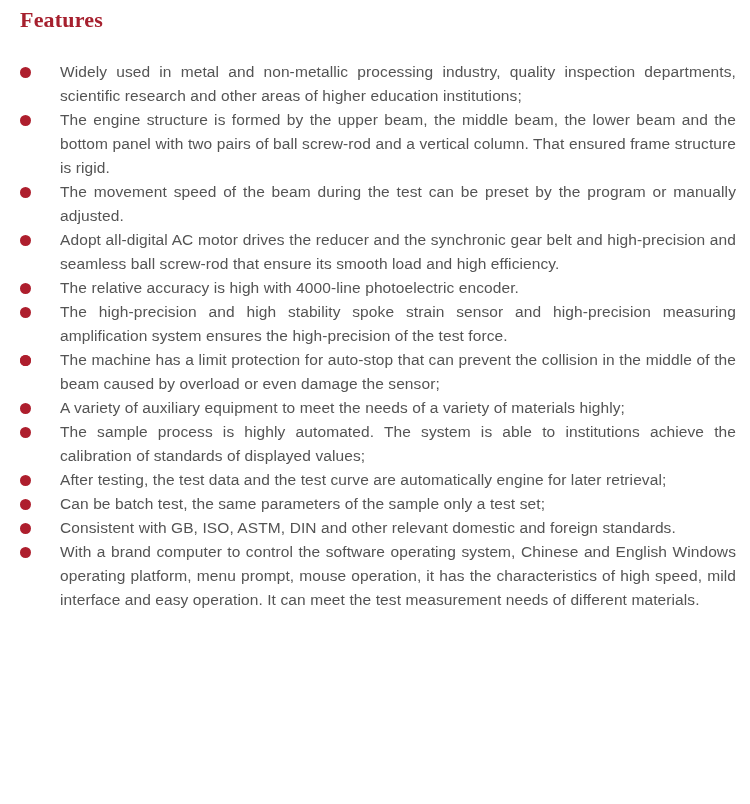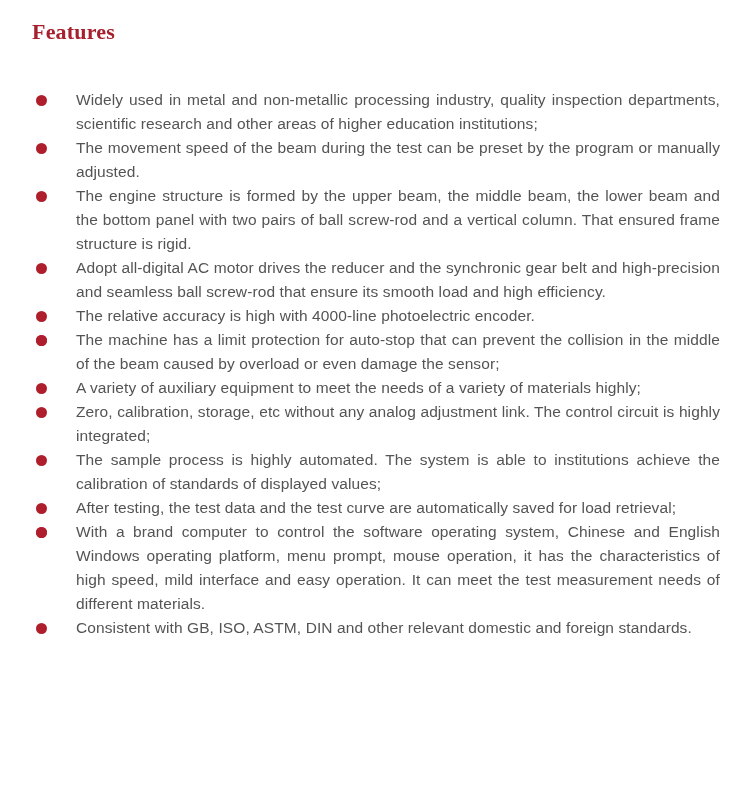--- a/index.html
+++ b/index.html
@@ -9,32 +9,32 @@
   }
   .page {
     position: relative;
     width: 750px;
     height: 804px;
     background: #ffffff;
     overflow: hidden;
     font-family: "Liberation Sans", sans-serif;
   }
   .page-title {
-    margin: 12px;
+    margin: 0;
     padding: 7px 0 0 20px;
     font-family: "Liberation Serif", serif;
     font-weight: bold;
     font-size: 22px;
     line-height: 26px;
     color: #A6202E;
     letter-spacing: 0.2px;
   }
   ul.feature-list {
     list-style: none;
-    margin: 16px;
+    margin: 0;
     padding: 27px 0 0 0;
   }
   ul.feature-list li {
     position: relative;
     padding-left: 60px;
     padding-right: 14px;
     text-align: justify;
     font-size: 15.5px;
     line-height: 24px;
     color: #545454;
@@ -60,77 +60,78 @@
 
   <ul class="feature-list">
 
     <li>
       <span class="bullet"></span>
       <span>Widely used in metal and non-metallic processing industry, quality inspection departments, scientific research and other areas of higher education institutions;</span>
     </li>
 
     <li>
       <span class="bullet"></span>
-      <span>The movement speed of the beam during the test can be preset by the program or manually adjusted.</span>
+      <span>The engine structure is formed by the upper beam, the middle beam, the lower beam and the bottom panel with two pairs of ball screw-rod and a vertical column. That ensured frame structure is rigid.</span>
     </li>
 
     <li>
       <span class="bullet"></span>
-      <span>The engine structure is formed by the upper beam, the middle beam, the lower beam and the bottom panel with two pairs of ball screw-rod and a vertical column. That ensured frame structure is rigid.</span>
+      <span>The movement speed of the beam during the test can be preset by the program or manually adjusted.</span>
     </li>
 
     <li>
       <span class="bullet"></span>
       <span>Adopt all-digital AC motor drives the reducer and the synchronic gear belt and high-precision and seamless ball screw-rod that ensure its smooth load and high  efficiency.</span>
     </li>
 
     <li>
       <span class="bullet"></span>
       <span>The relative accuracy is high with 4000-line photoelectric encoder.</span>
     </li>
 
+    <li>
+      <span class="bullet"></span>
+      <span>The high-precision and high stability spoke strain sensor and high-precision measuring amplification system ensures the high-precision of the test force.</span>
+    </li>
 
     <li>
       <span class="bullet"></span>
     </li>
 
     <li>
       <span class="bullet"></span>
       <span>The machine has a limit protection for auto-stop that can prevent the collision in the middle of the beam caused by overload or even damage the sensor;</span>
     </li>
 
     <li>
       <span class="bullet"></span>
       <span>A variety of auxiliary equipment to meet the needs of a variety of materials highly;</span>
     </li>
 
 
-    <li>
-      <span class="bullet"></span>
-      <span>Zero, calibration, storage, etc without any analog adjustment link. The control circuit is highly integrated;</span>
-    </li>
 
     <li>
       <span class="bullet"></span>
       <span>The sample process is highly automated. The system is able to institutions achieve the calibration of standards of displayed values;</span>
     </li>
 
     <li>
       <span class="bullet"></span>
-      <span>After testing, the test data and the test curve are automatically saved for load retrieval;</span>
+      <span>After testing, the test data and the test curve are automatically engine for later retrieval;</span>
     </li>
 
     <li>
       <span class="bullet"></span>
+      <span>Can be batch test, the same parameters of the sample only a test set;</span>
+    </li>
+
+    <li>
+      <span class="bullet"></span>
+      <span>Consistent with GB, ISO, ASTM, DIN and other relevant domestic and foreign standards.</span>
     </li>
 
     <li>
       <span class="bullet"></span>
       <span>With a brand computer to control the software operating system, Chinese and English Windows operating platform, menu prompt, mouse operation, it has the characteristics of high speed, mild interface and easy operation. It can meet the test measurement needs of different materials.</span>
     </li>
 
-    <li>
-      <span class="bullet"></span>
-      <span>Consistent with GB, ISO, ASTM, DIN and other relevant domestic and foreign standards.</span>
-    </li>
-
   </ul>
 </div>
 
 </body></html>

